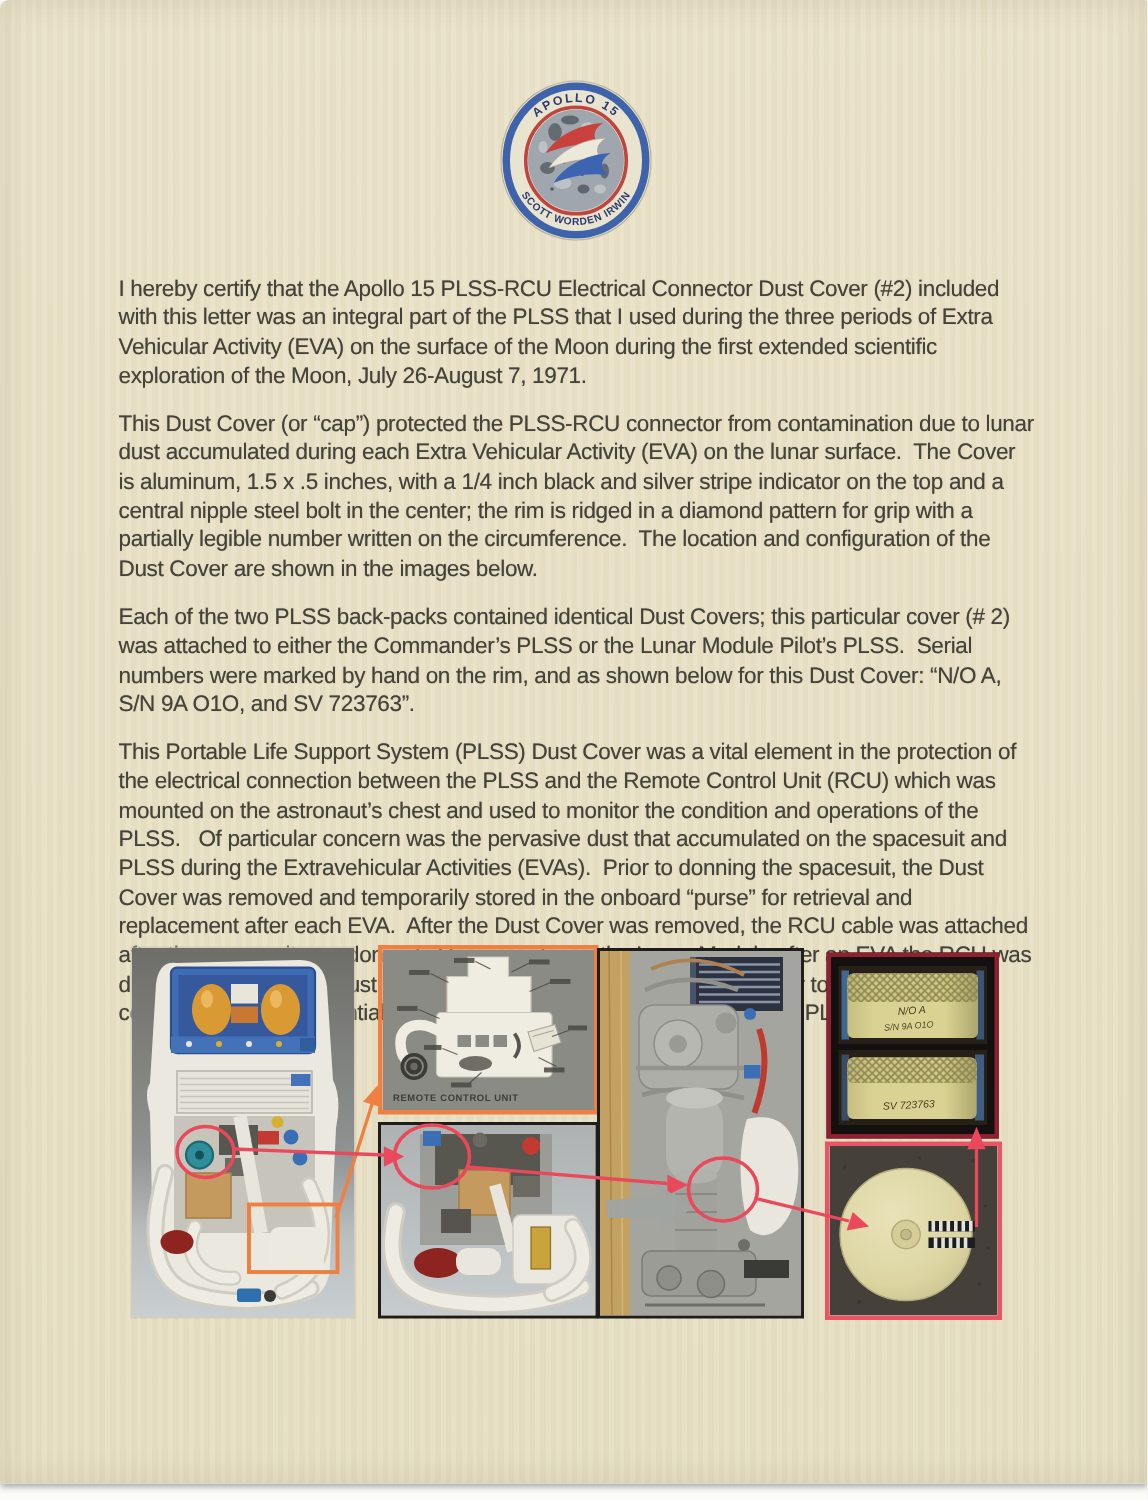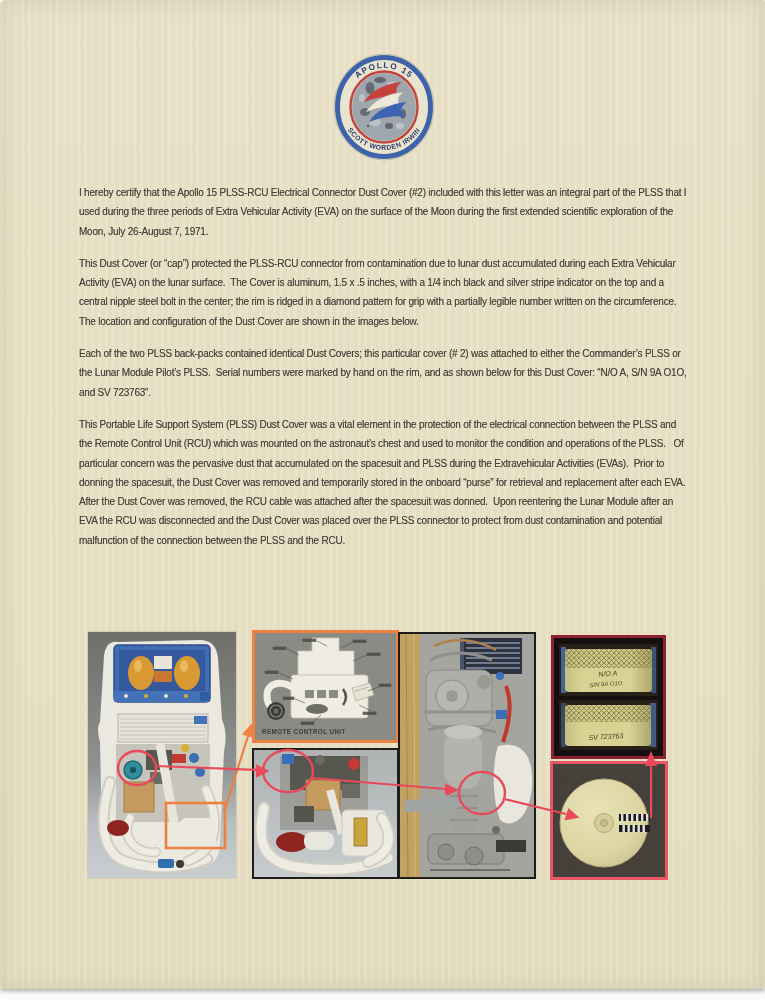--- a/index.html
+++ b/index.html
@@ -8,21 +8,21 @@
   .paper{position:absolute;left:0;top:0;width:765px;height:989px;
          background:
            repeating-linear-gradient(90deg, rgba(255,255,255,.05) 0 3px, rgba(120,110,80,.03) 3px 7px),
            linear-gradient(180deg,#eae3c9 0%,#e8e1c5 55%,#e6dfc3 100%);
          box-shadow: inset 0 0 22px rgba(110,100,70,.16), 0 2px 4px rgba(70,70,75,.45);
          border-radius:6px 2px 2px 2px;}
   .patch{position:absolute;left:332px;top:52px;width:104px;height:110px;}
   .doc-text{position:absolute;left:79px;top:183px;width:612px;color:#45423a;}
   .doc-title{margin:0 0 17px 0;text-align:center;font-size:15.5px;font-weight:bold;color:#2e2c26;
              letter-spacing:0;}
-  .doc-text p{margin:0 0 13px 0;font-size:10px;line-height:19.3px;letter-spacing:-0.22px;
+  .doc-text p{margin:0 0 13px 0;font-size:15px;line-height:19.3px;letter-spacing:-0.22px;
               white-space:pre-wrap;text-shadow:0 0 .5px rgba(69,66,58,.55);}
   .ital{}
   figure{margin:0;padding:0;position:absolute;box-sizing:border-box;overflow:hidden;}
   figure svg{display:block;width:100%;height:100%;}
   .fig1{left:88px;top:632px;width:148px;height:246px;box-shadow:0 0 0 1px rgba(200,195,175,.6);}
   .fig2{left:252px;top:630px;width:147px;height:113px;border:3px solid #ef8040;}
   .fig3{left:252px;top:748px;width:147px;height:131px;border:2px solid #1d1d1b;}
   .fig4{left:398px;top:632px;width:138px;height:247px;border:2px solid #1d1d1b;}
   .fig5{left:551px;top:635px;width:115px;height:124px;border:3px solid #8e2130;background:#151010;}
   .fig6{left:550px;top:761px;width:118px;height:119px;border:3px solid #ea5566;}

